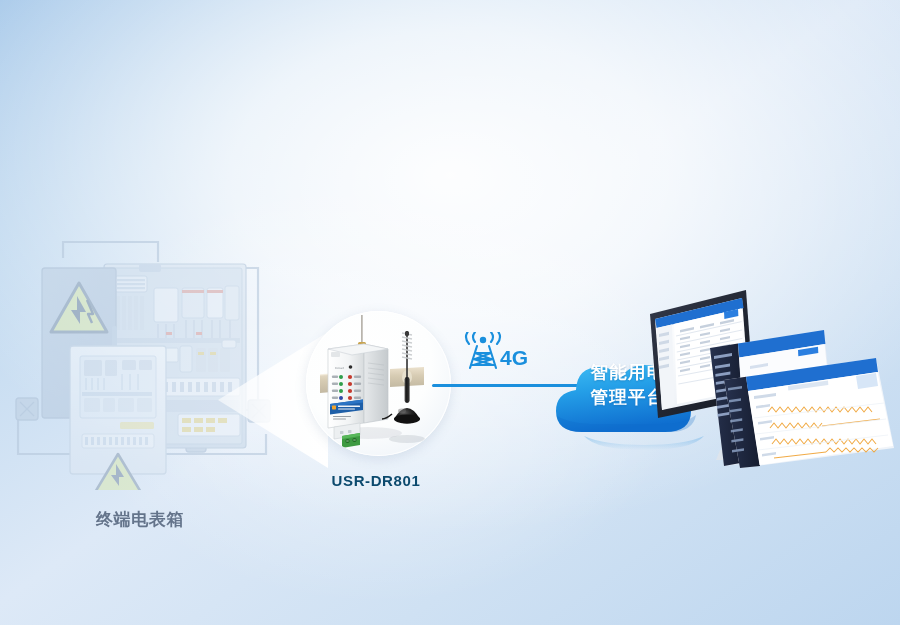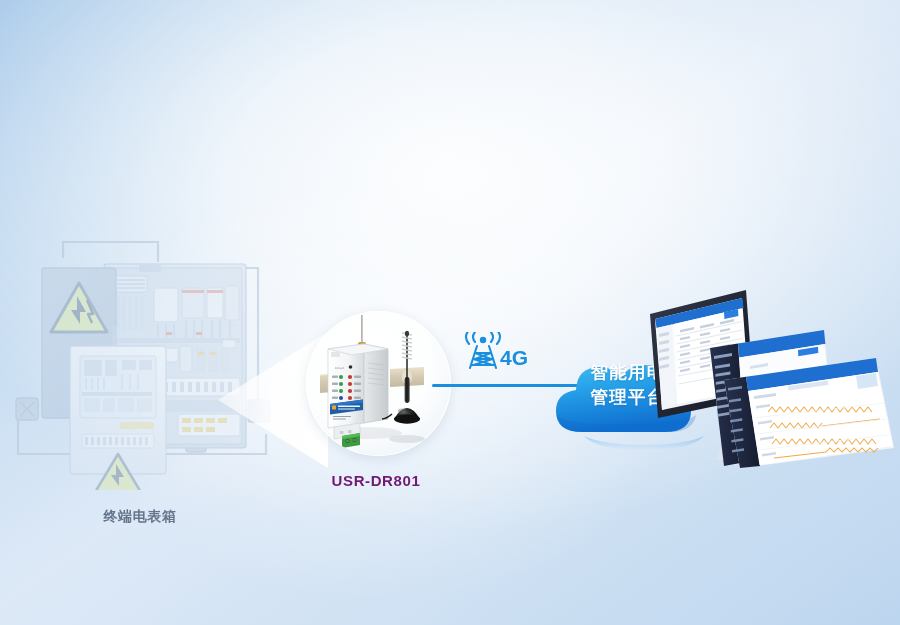--- a/index.html
+++ b/index.html
@@ -26,25 +26,25 @@
     background:radial-gradient(ellipse 420px 300px at 42% 62%,
         rgba(255,255,255,.55) 0%,rgba(255,255,255,0) 72%);
   }
 
   
   #cabinet{position:absolute;left:8px;top:228px;width:300px;height:262px;opacity:.60;}
   #cabinet svg{display:block;width:100%;height:100%;}
 
   .cap{
     position:absolute;text-align:center;color:#5b6b7d;
-    font-size:14px;letter-spacing:.6px;white-space:nowrap;
+    font-size:17px;letter-spacing:.6px;white-space:nowrap;
     font-family:"Liberation Sans","DejaVu Sans",sans-serif;
   }
   #cap-cabinet{left:60px;top:508px;width:160px;font-weight:600;color:#64748b;}
-  #cap-device{left:296px;top:472px;width:160px;font-size:15px;font-weight:600;color:#701a75;}
+  #cap-device{left:296px;top:472px;width:160px;font-size:15px;font-weight:600;color:#0c4a6e;}
 
   
   #cone{position:absolute;left:200px;top:330px;width:210px;height:140px;}
   #cone svg{display:block;}
 
   
   #circle{
     position:absolute;left:306px;top:311px;width:145px;height:145px;border-radius:50%;
     background:radial-gradient(circle at 40% 34%,#ffffff 0%,#fdfefe 52%,#f2f6fa 78%,#e7eef6 100%);
     box-shadow:0 3px 12px rgba(90,120,155,.16), inset 0 0 0 1px rgba(255,255,255,.9);

